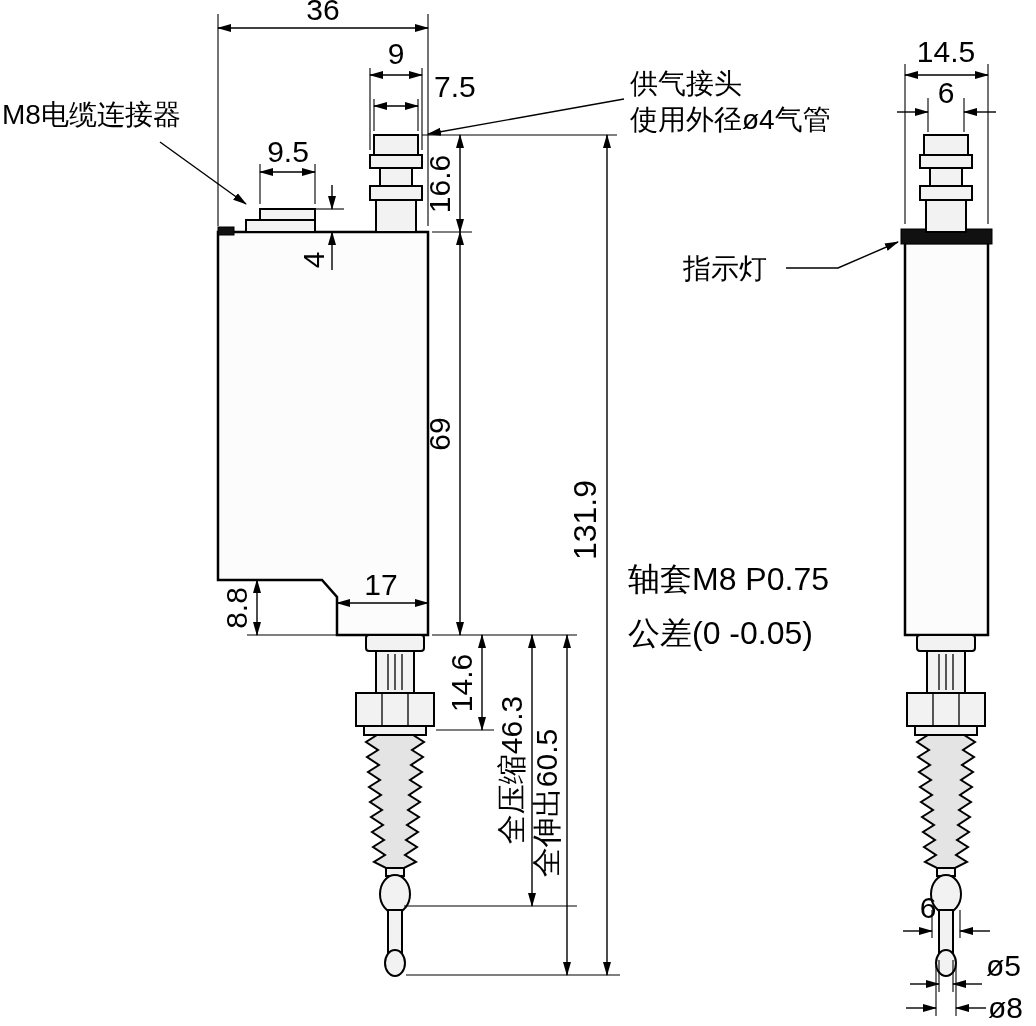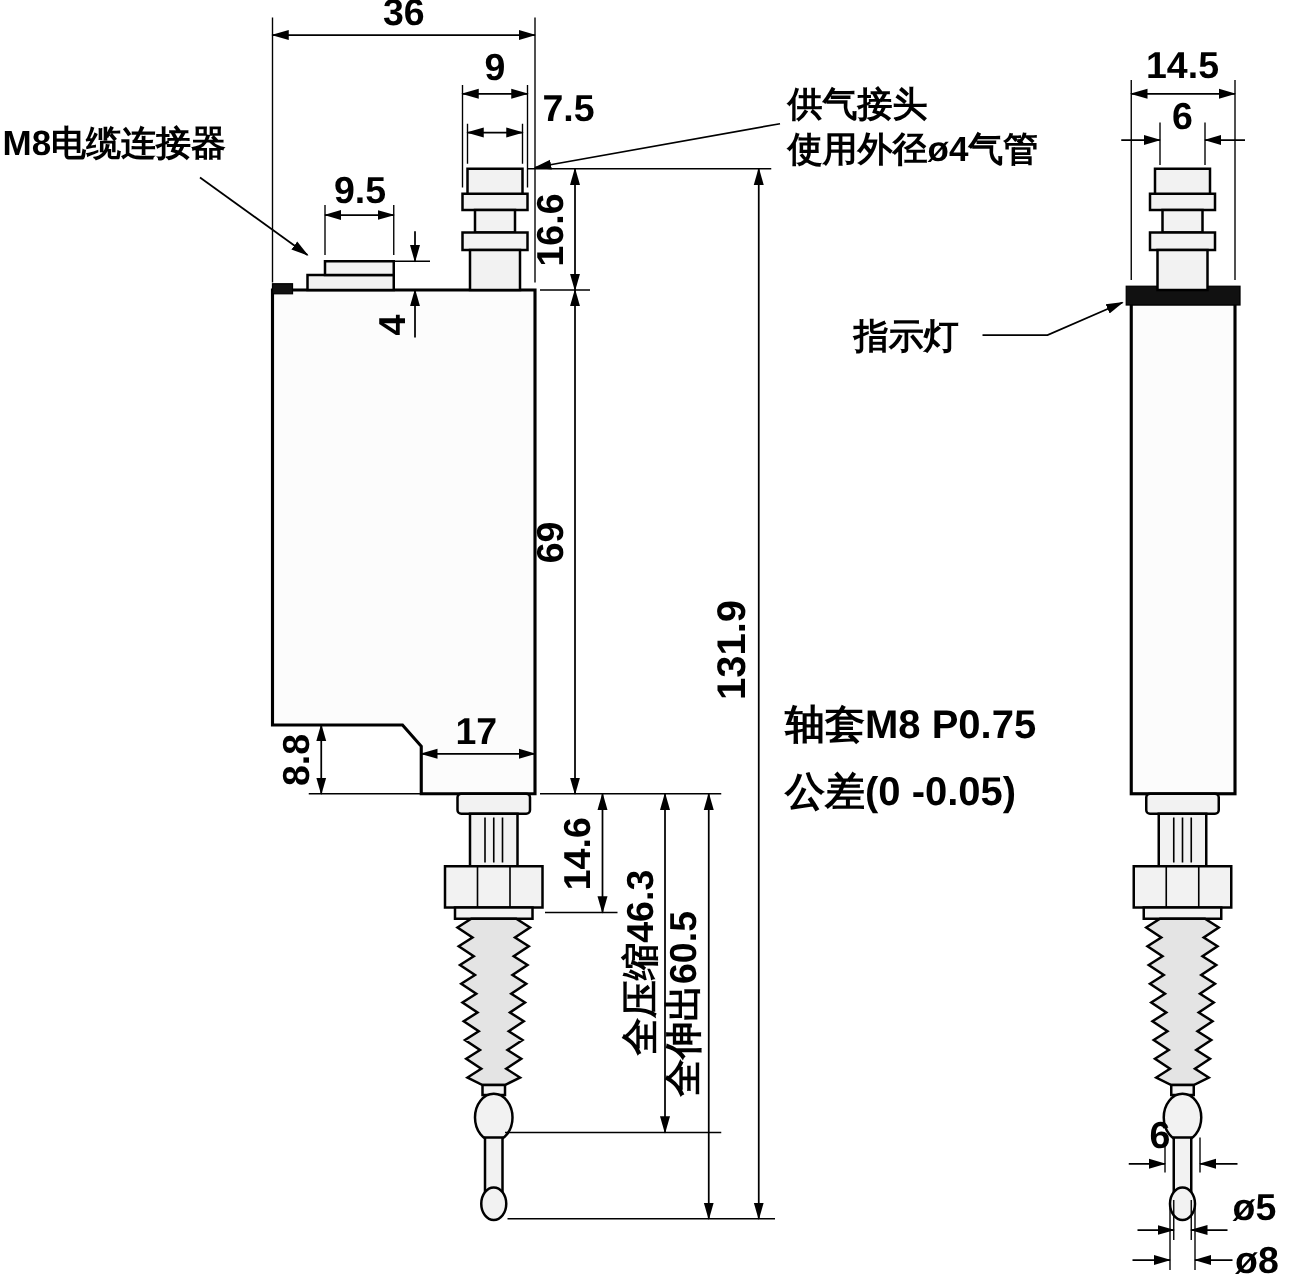--- a/index.html
+++ b/index.html
@@ -1,16 +1,16 @@
 <!DOCTYPE html>
 <html><head>
 <meta charset="utf-8">
 <style>
   html,body{margin:0;padding:0;background:#ffffff;}
-  .canvas{position:relative;width:1036px;height:1026px;background:#ffffff;overflow:hidden;font-weight:bold;}
+  .canvas{position:relative;width:1036px;height:1026px;background:#ffffff;overflow:hidden;}
   svg{display:block;}
   text{font-family:"Liberation Sans","DejaVu Sans",sans-serif;fill:#000;}
   .t28{font-size:28px;}
   .t30{font-size:30px;}
   .t32{font-size:32px;}
   .outline{fill:#fcfcfc;stroke:#000;stroke-width:2.5;stroke-linejoin:miter;}
   .part{fill:#f2f2f2;stroke:#000;stroke-width:2;}
   .shade{fill:#e4e4e4;stroke:#000;stroke-width:2;}
   .dark{fill:#111;stroke:#000;stroke-width:1;}
   .dim{stroke:#000;stroke-width:1.4;fill:none;}

